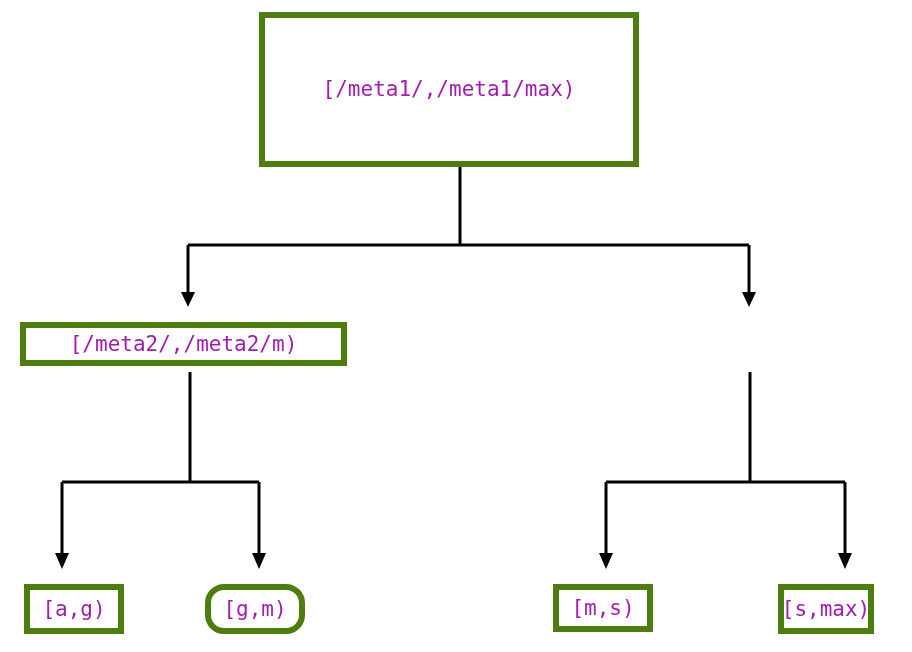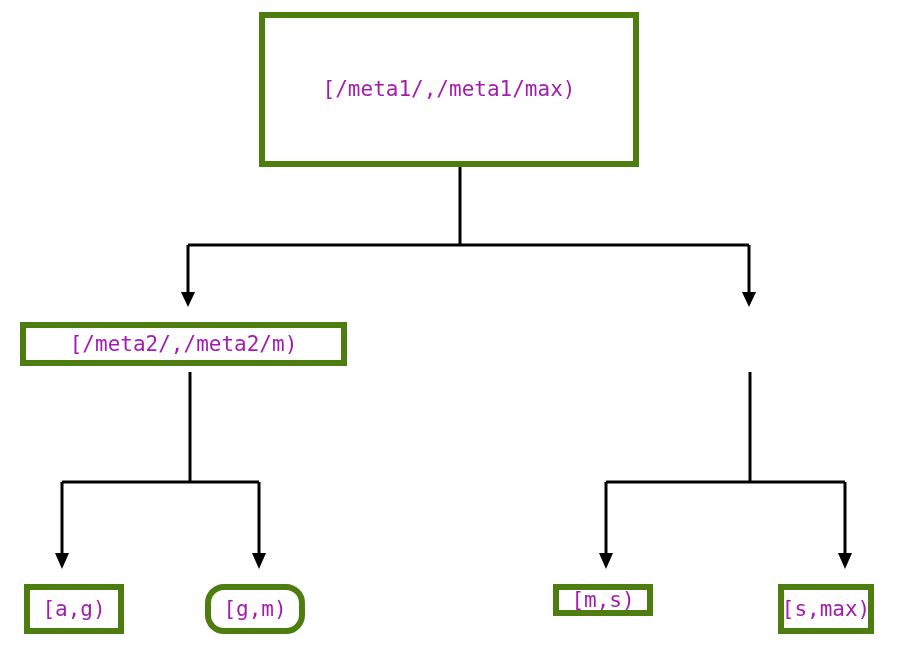--- a/index.html
+++ b/index.html
@@ -96,21 +96,21 @@
 
 
   <div class="node-box level-leaf" style="left:8px; top:584px; width:100px; height:50px;margin-left:16px;">
     <span class="node-label">[a,g)</span>
   </div>
 
   <div class="node-box level-leaf" style="left:205px; top:584px; width:100px; height:50px;border-radius:19px;">
     <span class="node-label">[g,m)</span>
   </div>
 
-  <div class="node-box level-leaf" style="left:553px; top:584px; width:100px; height:32px;">
+  <div class="node-box level-leaf" style="left:553px; top:584px; width:100px; height:48px;">
     <span class="node-label">[m,s)</span>
   </div>
 
   <div class="node-box level-leaf" style="left:778px; top:584px; width:96px; height:50px;">
     <span class="node-label">[s,max)</span>
   </div>
 
 </div>
 
 </body></html>

